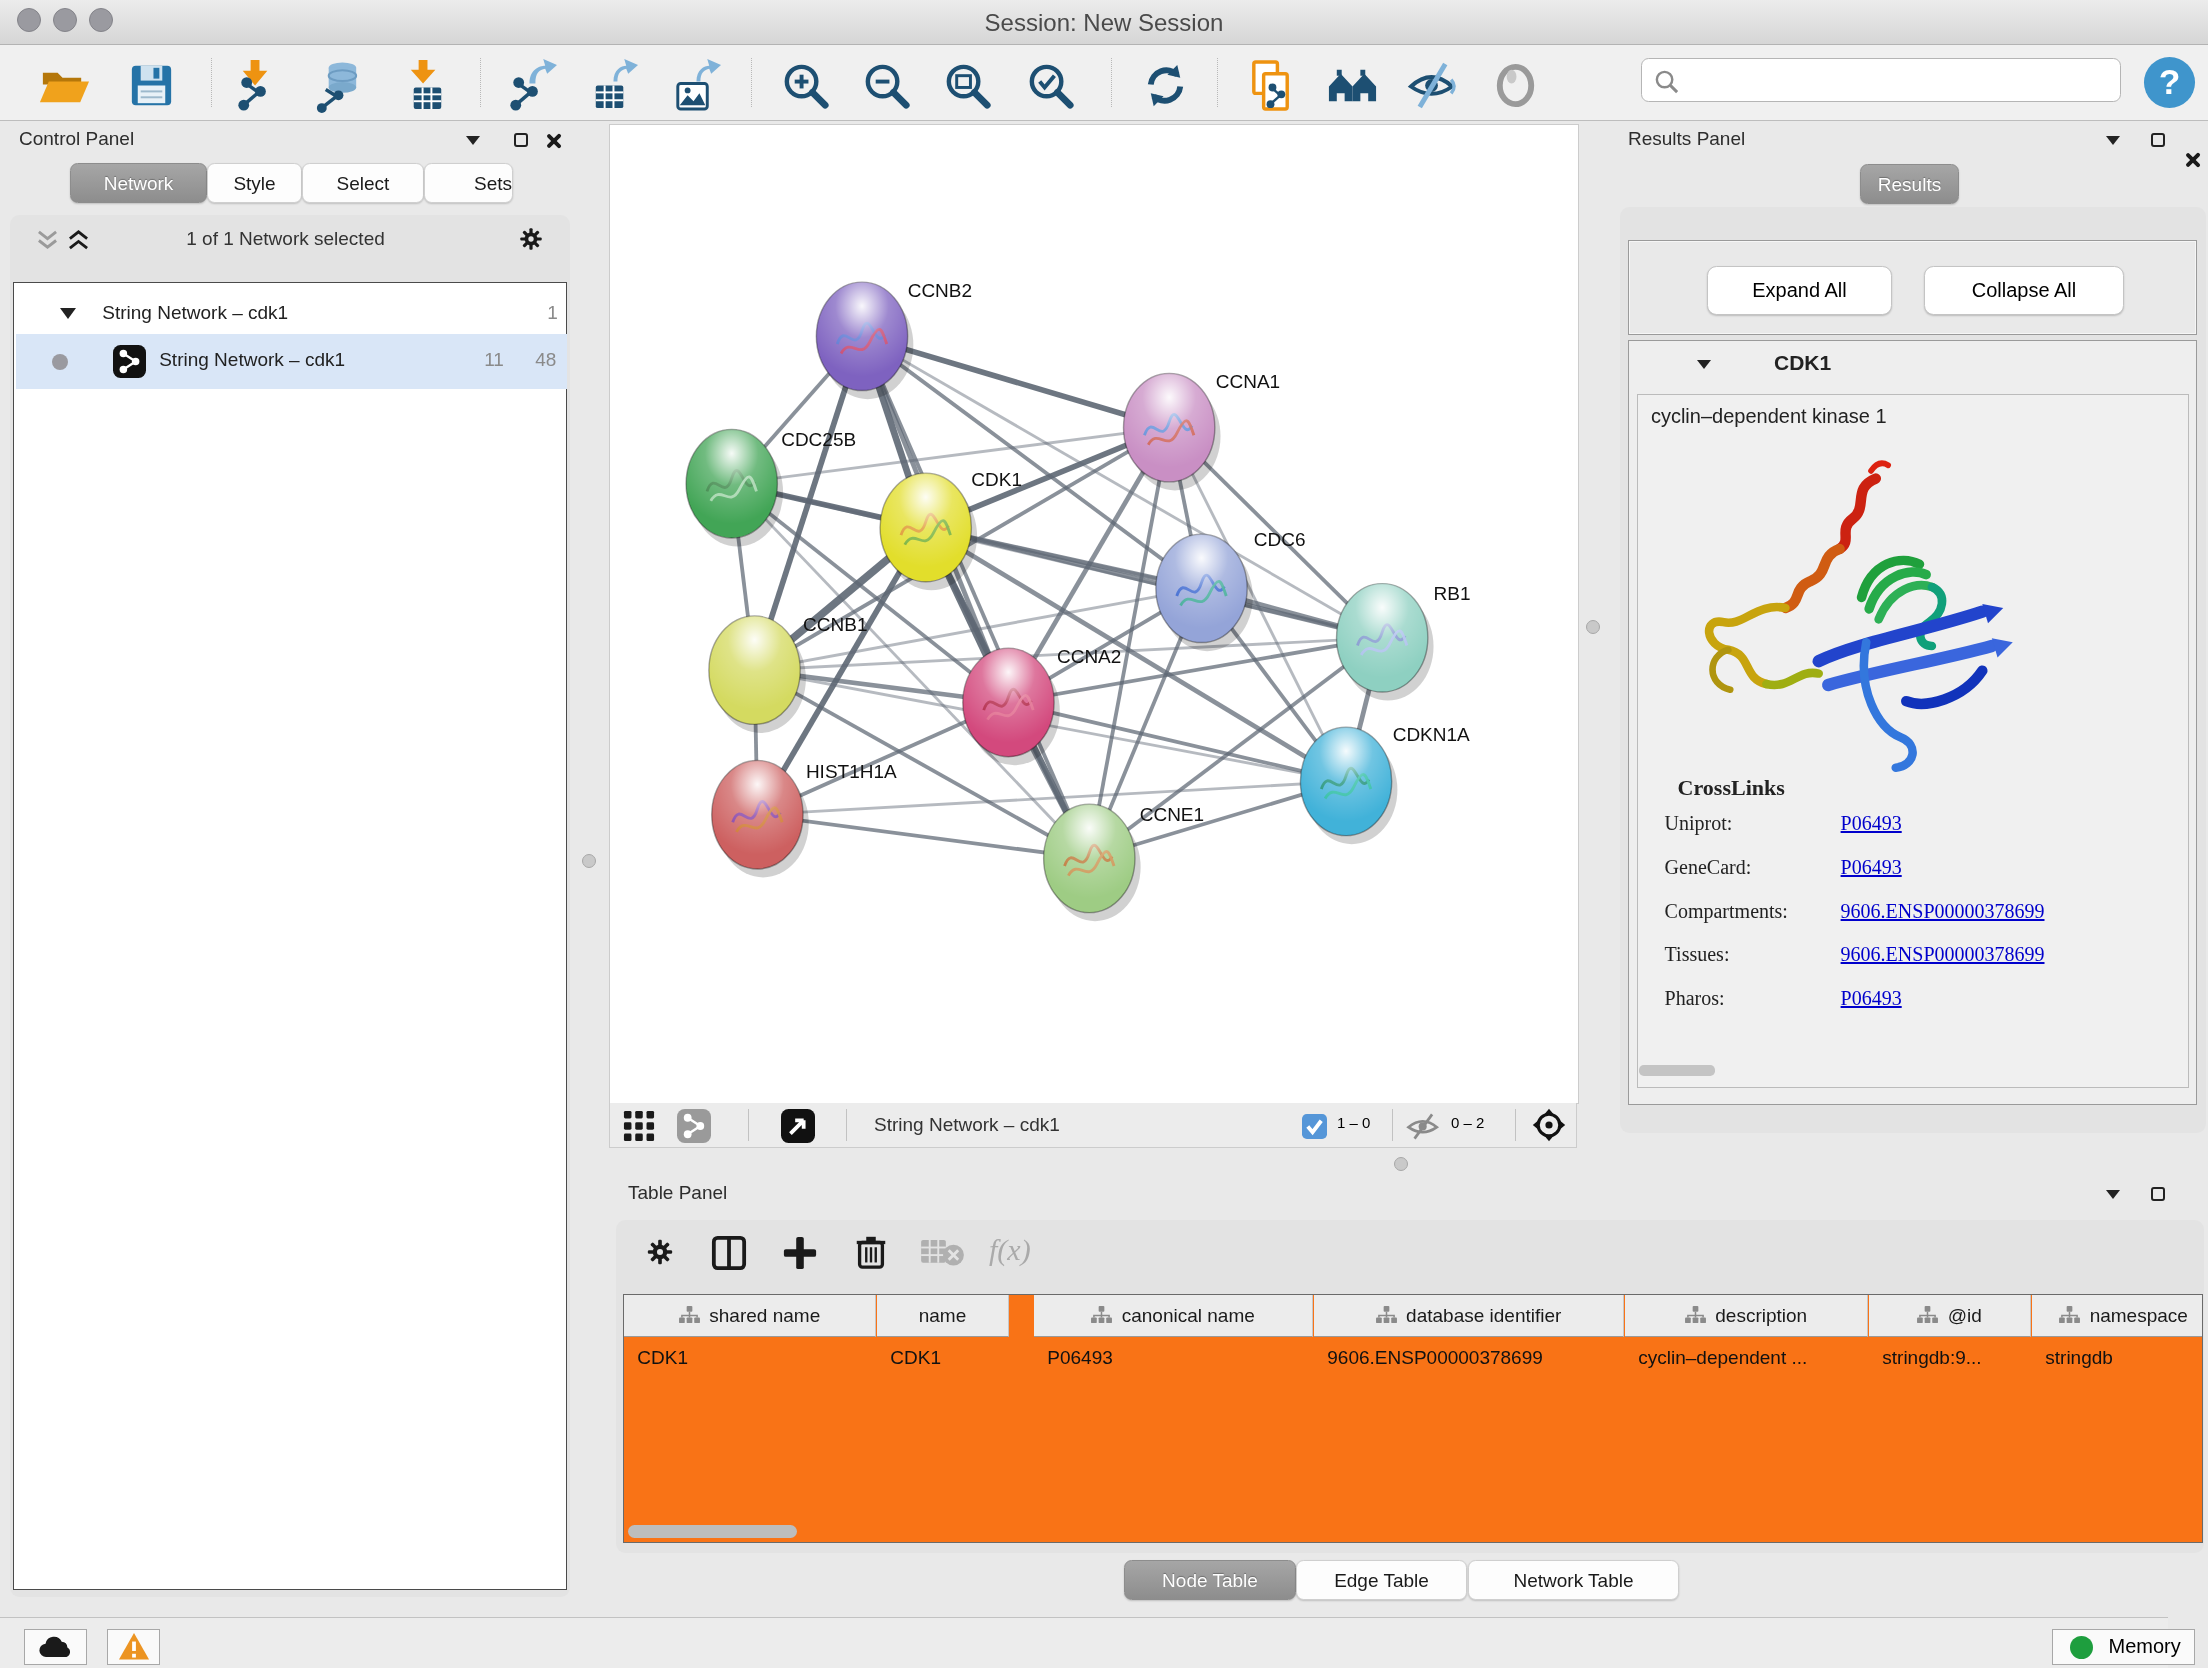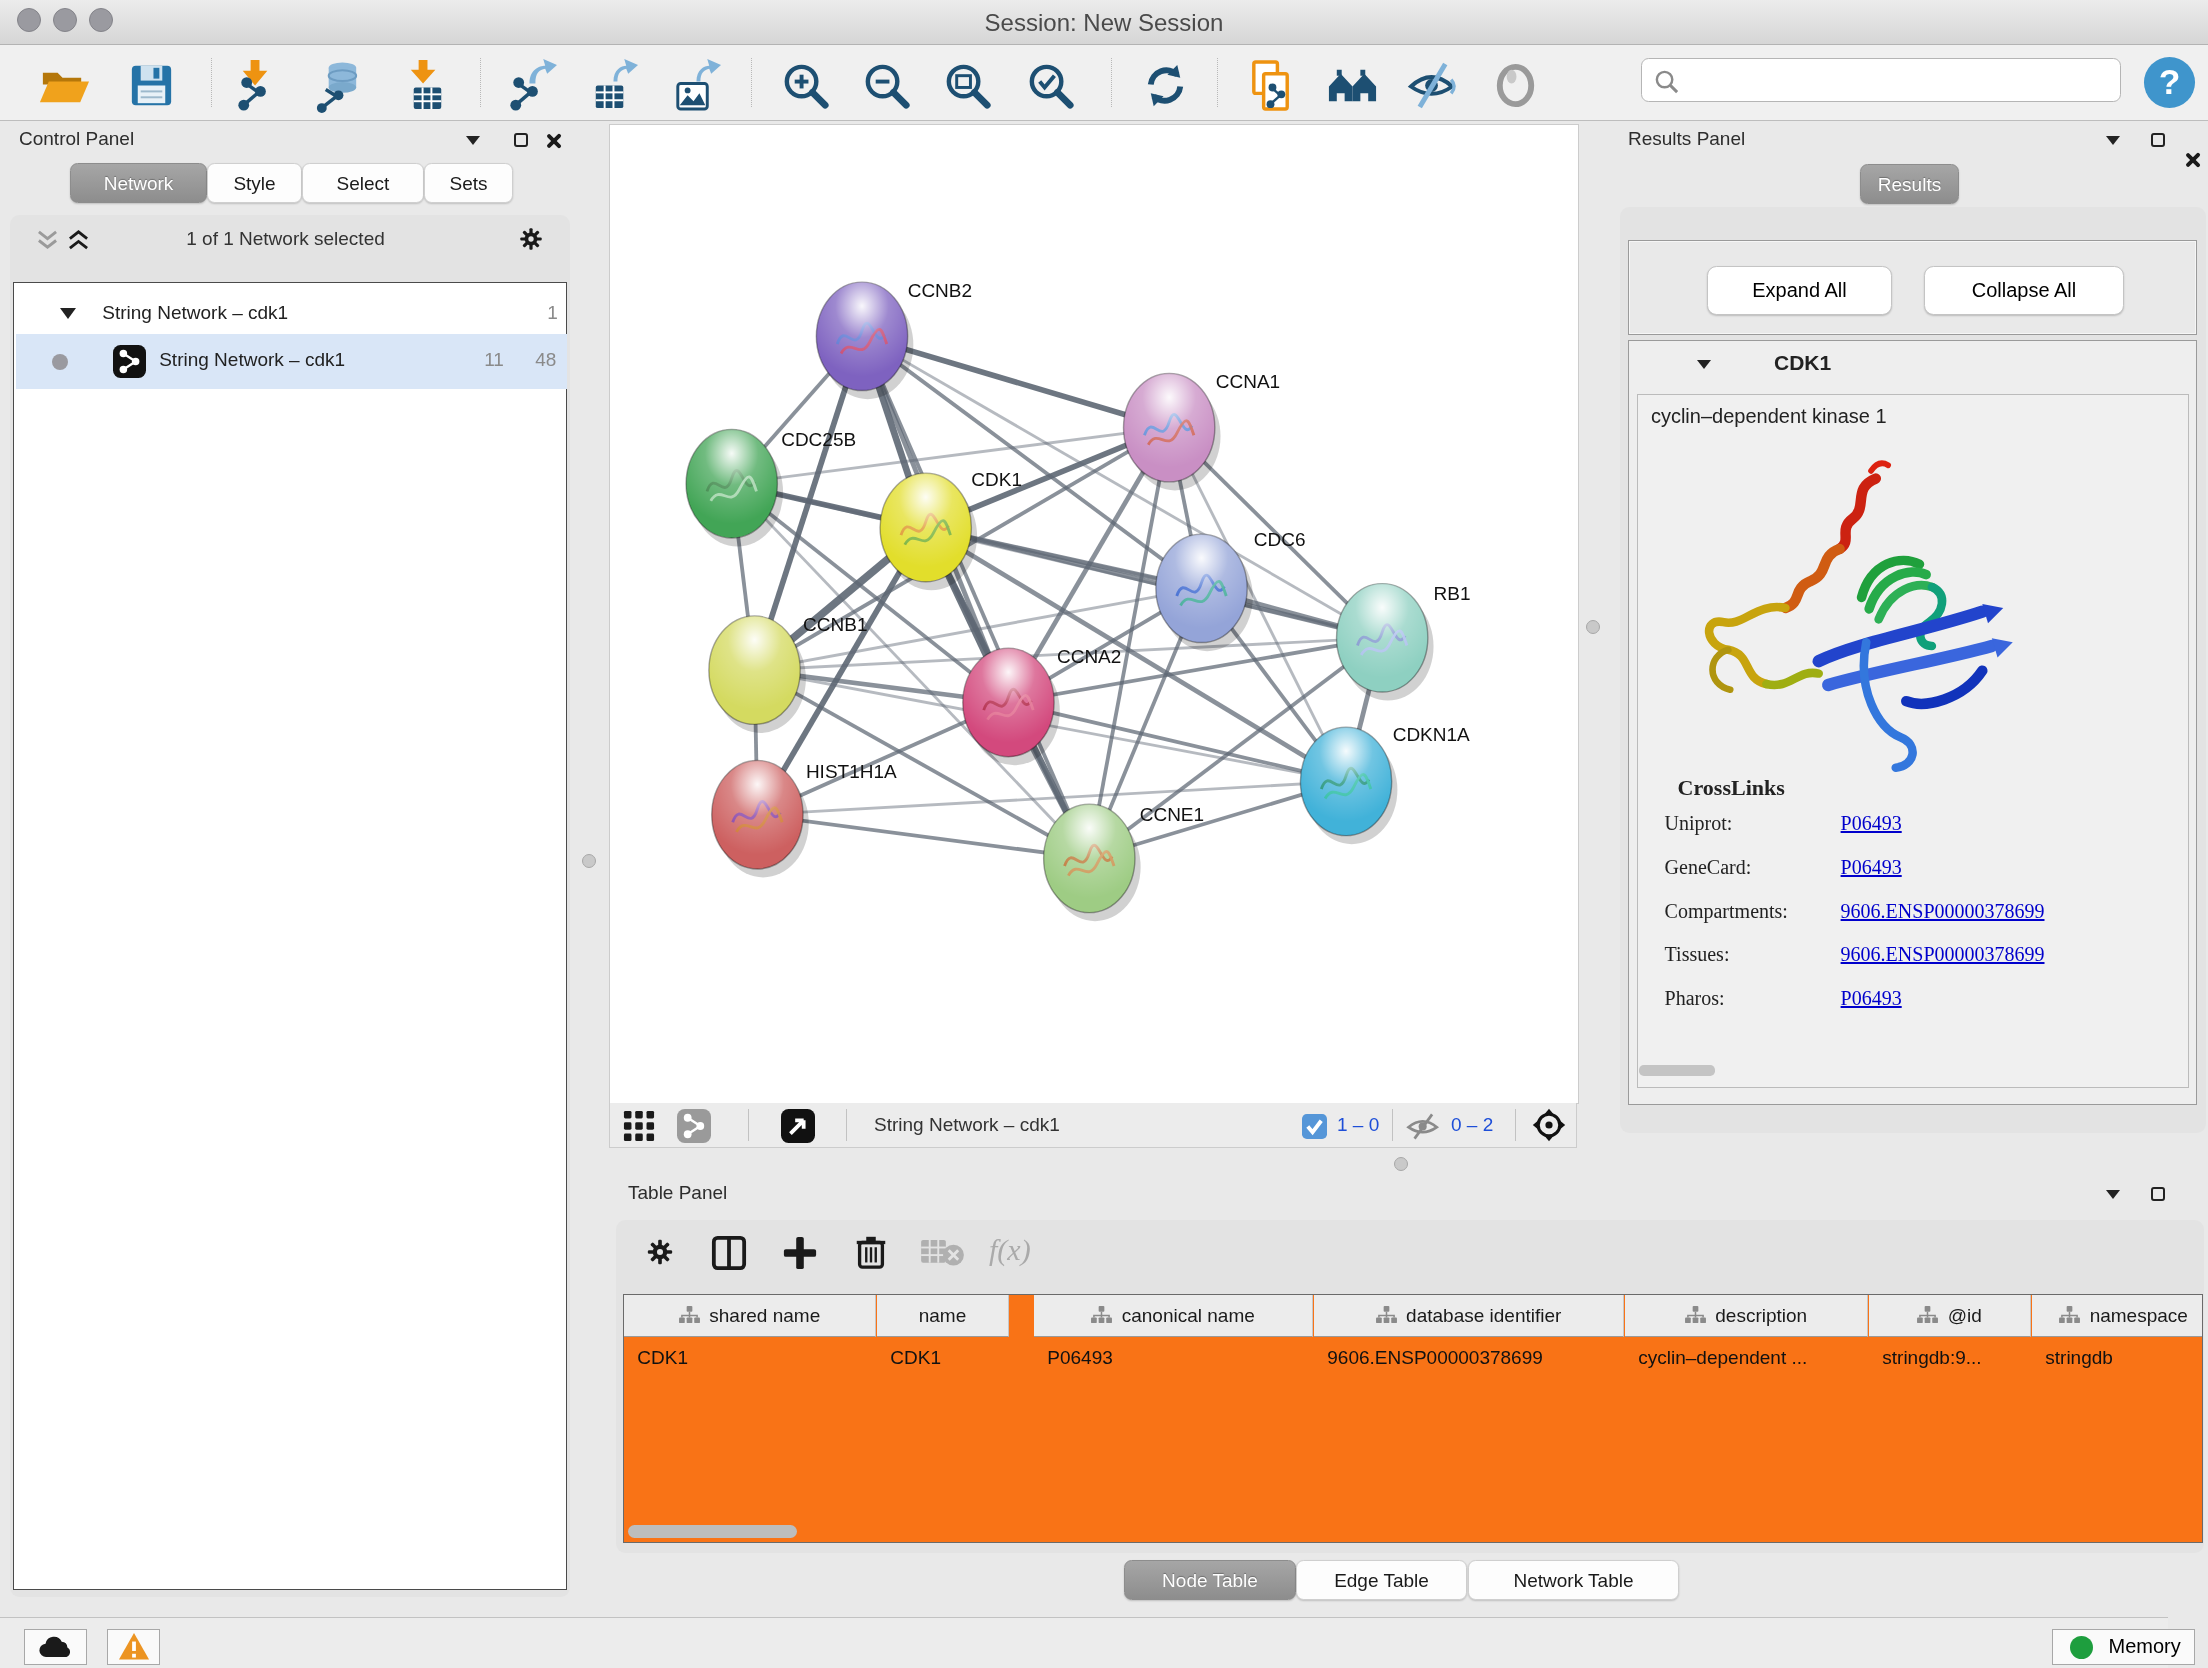--- a/index.html
+++ b/index.html
@@ -48,21 +48,21 @@
   #cp-row1 { position:absolute; left:0; top:13.3px; width:100%; height:36px; font-size:19px; }
   #cp-row2 { position:absolute; left:1.9px; top:51px; width:551px; height:55px; background:#d9e6f7; font-size:19px; }
   .count { color:#8a8a8a; }
 
   
   #canvas { position:absolute; left:609px; top:124px; width:970px; height:980px; background:#fff;
     border:1px solid #ccc; }
   #netbar { position:absolute; left:609px; top:1103px; width:968px; height:45px; background:#ececec;
     border:1px solid #ccc; border-top:none; }
   .netbar-sep { position:absolute; top:5.7px; height:32px; border-left:1px solid #c2c2c2; }
-  .nb-txt { position:absolute; font-size:19px; color:#1d4ed8; top:10.5px; }
+  .nb-txt { position:absolute; font-size:15px; color:#000000; top:10.5px; }
 
   .splitter-dot { position:absolute; width:14.3px; height:14.3px; border-radius:50%; background:#c9c9c9;
     border:1px solid #a8a8a8; }
 
   
   #rp-box1 { position:absolute; left:1628px; top:240px; width:569px; height:95px; background:#e9e9e9;
     border:1px solid #9a9a9a; box-shadow:inset 0 0 0 1px #f6f6f6; }
   .rp-btn { position:absolute; top:25px; height:49px; background:#fff; border:1px solid #c4c4c4;
     border-radius:9.5px; font-size:20px; text-align:center; box-shadow:0 1px 1.9px rgba(0,0,0,.2); }
   #rp-box2 { position:absolute; left:1628px; top:340px; width:569px; height:765px; background:#eeeeee;
@@ -246,21 +246,21 @@
   <div class="abs panel-title" style="left:19px;top:128px">Control Panel</div>
   <span class="abs tri-down" style="left:466px;top:136px"></span>
   <span class="abs float-box" style="left:514px;top:133px"></span>
   <span class="abs close-x" style="left:545px;top:133px"></span>
 
   <div class="gray-box" style="left:9.5px;top:215px;width:560px;height:1382px"></div>
   <div id="cp-tabs" class="abs" style="left:0;top:163px;width:571px;height:40px">
       <div class="tab sel" style="left: 70px; width: 137px;">Network</div>
       <div class="tab" style="left: 207px; width: 95px;">Style</div>
       <div class="tab" style="left: 302px; width: 122px;">Select</div>
-      <div class="tab" style="left: 424px; width: 89px;">Sets</div>
+      <div class="tab" style="left: 424px; width: 89px; text-align: right;">Sets</div>
     </div>
 
   <svg class="abs" style="left:36px;top:230px" width="23" height="21" viewBox="0 0 24 22">
     <path d="M3 2 l9 7 9-7 M3 11 l9 7 9-7" fill="none" stroke="#9a9a9a" stroke-width="3"></path>
     </svg>
   <svg class="abs" style="left:67px;top:230px" width="23" height="21" viewBox="0 0 24 22">
     <path d="M3 9 l9-7 9 7 M3 19 l9-7 9 7" fill="none" stroke="#1a1a1a" stroke-width="3"></path>
     </svg>
   <div class="abs" style="left:0;top:228px;width:571px;text-align:center;font-size:19px;color:#333">1 of 1 Network selected</div>
   <svg class="abs" style="left:516px;top:224px" width="30" height="30" viewBox="0 0 56 56">

